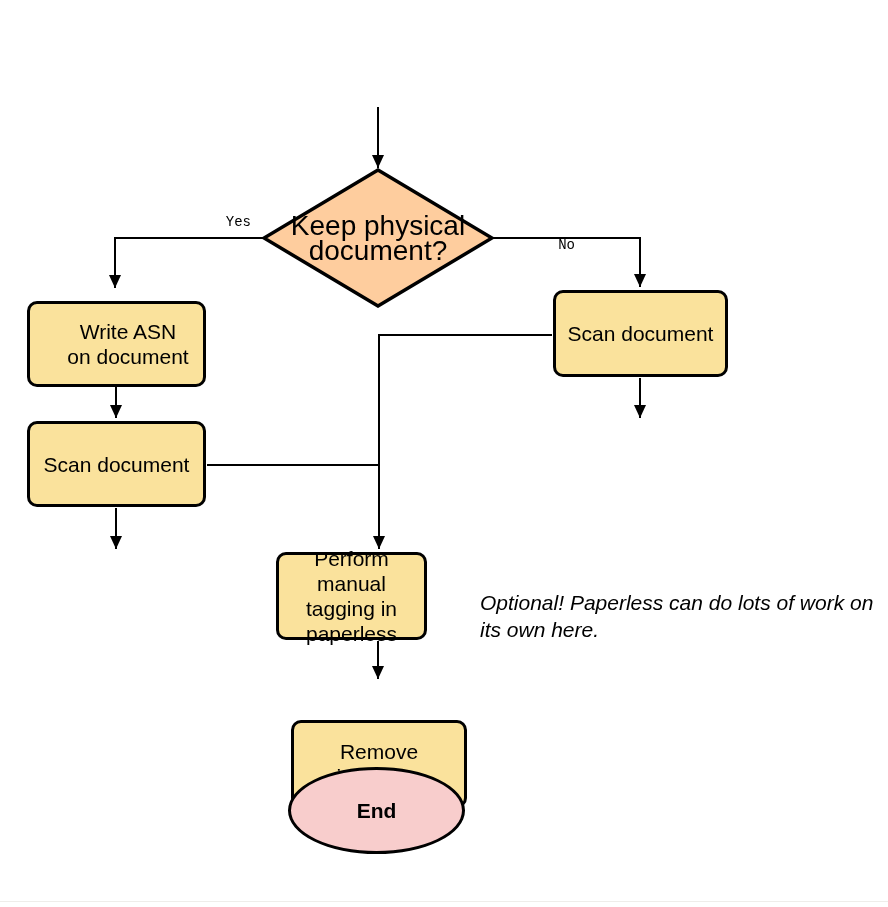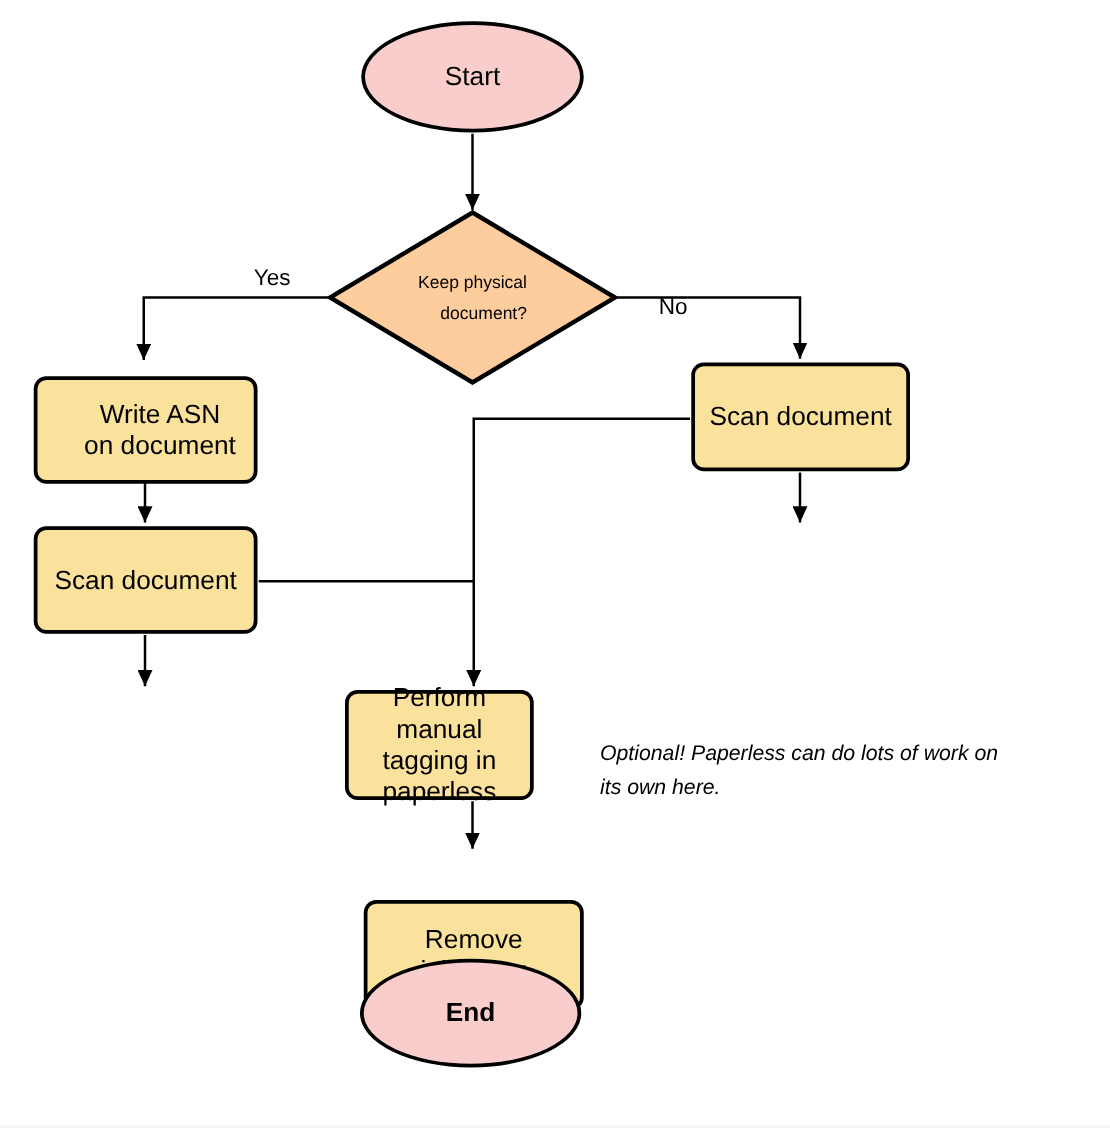--- a/index.html
+++ b/index.html
@@ -68,35 +68,36 @@
     top: 0;
   }
   .diamond-wrap polygon {
     fill: var(--decision-fill);
     stroke: var(--stroke);
     stroke-width: 3.5;
     stroke-linejoin: miter;
   }
   .diamond-label {
     position: relative;
-    text-align: right;
-    font-size: 14px;
+    text-align: center;
+    font-size: 28px;
     line-height: 25px;
     white-space: pre-line;
   }
   .edge-label {
     position: absolute;
-    font-size: 18px;
+    font-size: 14px;
     line-height: 20px;
-    text-align: left;
+    text-align: right;
+    font-family: Liberation Mono, monospace;
   }
   .note {
     position: absolute;
     font-style: italic;
-    font-size: 17px;
+    font-size: 21px;
     line-height: 27px;
     white-space: pre-line;
   }
   .bottom-edge {
     position: absolute;
     left: 0;
     top: 901px;
     width: 888px;
     height: 1px;
     background: var(--page-edge);
@@ -118,21 +119,20 @@
     <path d="M492,238 L640,238 L640,287" marker-end="url(#arrow)"></path>
     <path d="M116,378 L116,418" marker-end="url(#arrow)"></path>
     <path d="M116,508 L116,549" marker-end="url(#arrow)"></path>
     <path d="M640,378 L640,418" marker-end="url(#arrow)"></path>
     <path d="M207,465 L379,465"></path>
     <path d="M552,335 L379,335 L379,549" marker-end="url(#arrow)"></path>
     <path d="M378,641 L378,679" marker-end="url(#arrow)"></path>
     <path d="M378,771 L378,809" marker-end="url(#arrow)"></path>
   </svg>
 
-  <div class="node terminal" style="left:289px; top:17px; width:178px; height:89px;">Start</div>
 
   <div class="diamond-wrap" style="left:262px; top:168px; width:232px; height:140px;">
     <svg width="232" height="140" viewBox="0 0 232 140">
       <polygon points="116,2 230,70 116,138 2,70"></polygon>
     </svg>
     <div class="diamond-label">Keep physical
 document?</div>
   </div>
 
   <div class="edge-label" style="left:203px; top:212px; width:48px;">Yes</div>

